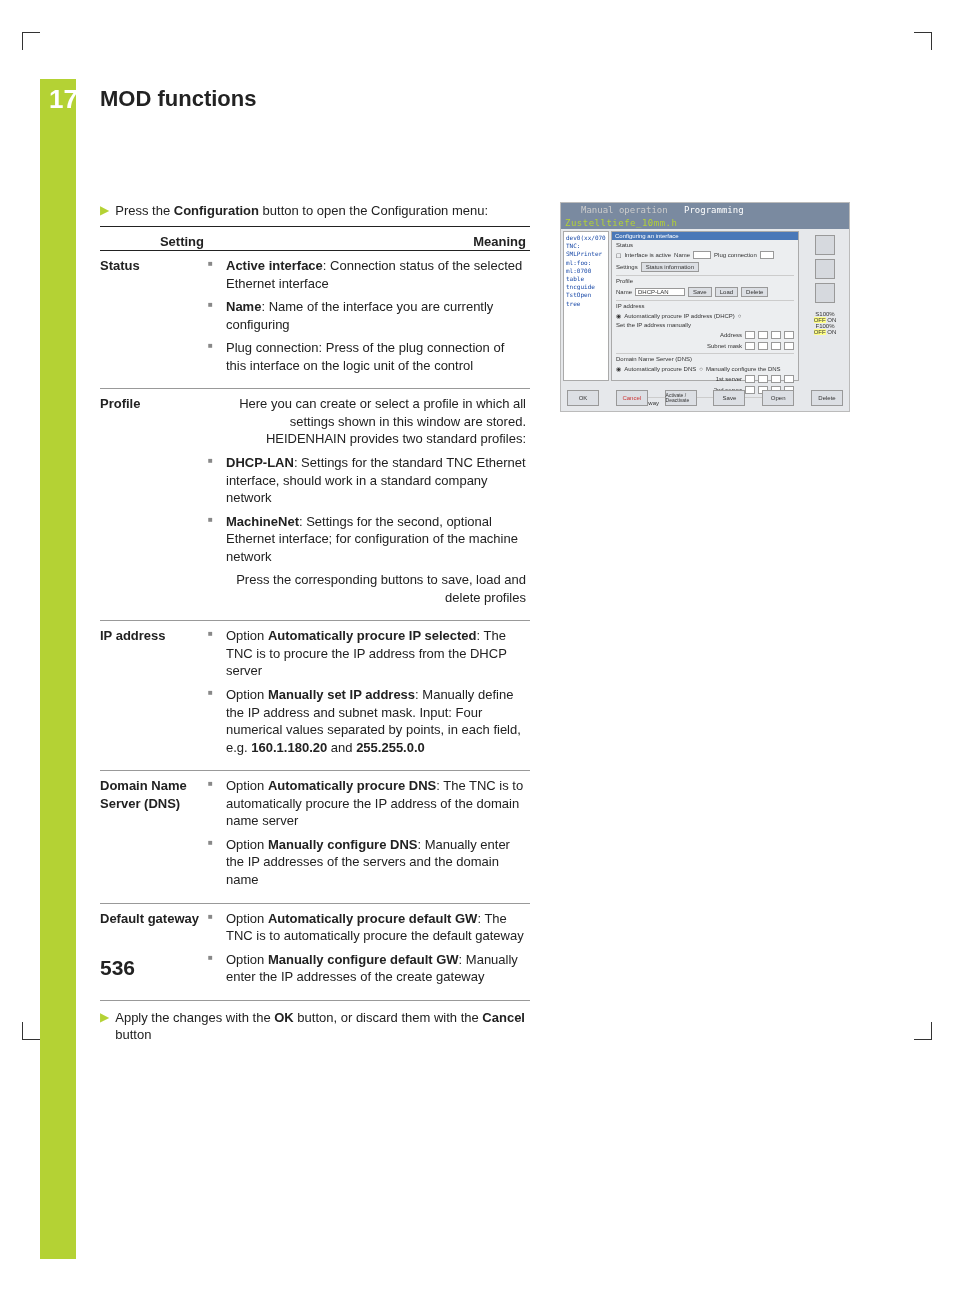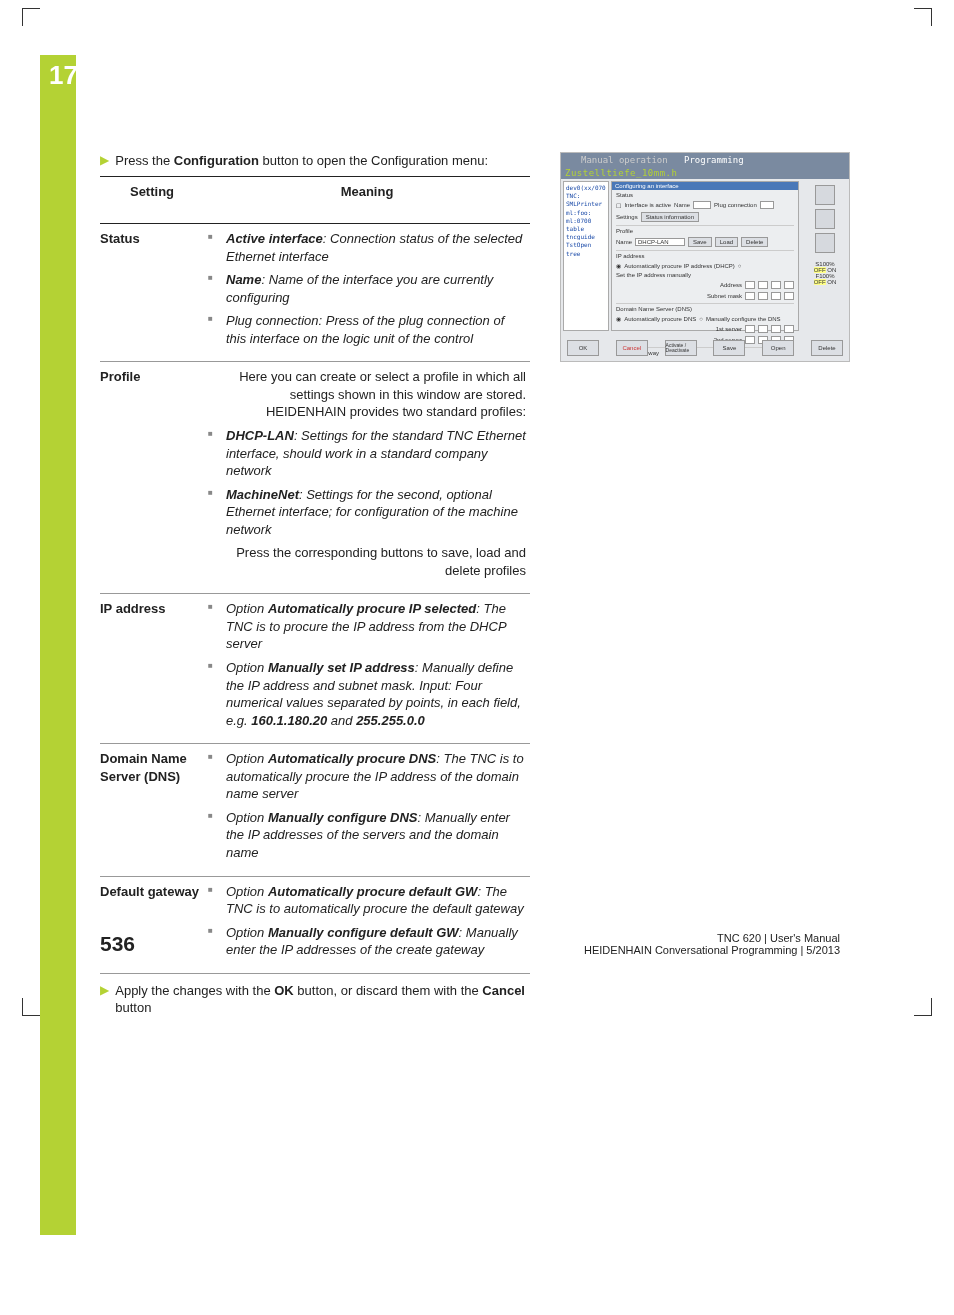--- a/index.html
+++ b/index.html
@@ -1,39 +1,39 @@
 <!DOCTYPE html>
 <html><head>
 <meta charset="utf-8">
 <style>
   * { box-sizing: border-box; margin: 0; padding: 0; }
   html, body { width: 954px; height: 1315px; font-family: Arial, Helvetica, sans-serif; background: #fff; color: #222; }
-  .page { position: relative; width: 954px; height: 1024px; padding: 0; }
+  .page { position: relative; width: 954px; height: 1024px; padding: 0; margin-top: 24px; }
   .crop-tl, .crop-tr, .crop-bl, .crop-br { position: absolute; width: 18px; height: 18px; }
   .crop-tl { top: 8px; left: 22px; border-left: 1px solid #333; border-top: 1px solid #333; }
   .crop-tr { top: 8px; right: 22px; border-right: 1px solid #333; border-top: 1px solid #333; }
   .crop-bl { bottom: 8px; left: 22px; border-left: 1px solid #333; border-bottom: 1px solid #333; }
   .crop-br { bottom: 8px; right: 22px; border-right: 1px solid #333; border-bottom: 1px solid #333; }
   .sidebar { position: absolute; left: 40px; top: 55px; width: 36px; height: 1180px; background: #b4d234; }
   .chapnum { position: absolute; left: 40px; top: 60px; width: 42px; text-align: right; font-size: 26px; font-weight: bold; color: #fff; padding-right: 4px; }
   .content { position: absolute; left: 100px; top: 62px; width: 760px; }
   .title { font-size: 22px; font-weight: bold; color: #222; margin-bottom: 6px; }
   .subtitle { font-size: 20px; color: #6a6a6a; }
   .subtitle .secnum { color: #b4d234; font-weight: bold; margin-right: 14px; }
   .body { margin-top: 90px; display: flex; gap: 30px; align-items: flex-start; }
   .leftcol { width: 430px; font-size: 13px; line-height: 1.35; }
   .rightcol { width: 290px; }
   .arrow { color: #b4d234; font-size: 12px; margin-right: 6px; }
   .intro { display: flex; margin-bottom: 6px; }
   .intro .txt { flex: 1; }
   table.settings { width: 100%; border-collapse: collapse; font-size: 13px; }
-  table.settings th { text-align: center; font-weight: bold; padding: 6px 4px 23px 0; border-top: 1.5px solid #222; border-bottom: 1px solid #222; }
+  table.settings th { text-align: right; font-weight: bold; padding: 6px 4px 0 0; border-top: 1.5px solid #222; border-bottom: 1px solid #222; }
   table.settings td { vertical-align: top; padding: 6px 4px 8px 0; border-bottom: 1px solid #999; }
   table.settings td.label { width: 108px; font-weight: bold; }
-  ul.bullets { list-style: none; padding: 0; margin: 0; font-style: italic; }
+  ul.bullets { list-style: none; padding: 0; margin: 0; }
   ul.bullets > li { position: relative; padding-left: 18px; margin-bottom: 6px; }
   ul.bullets > li::before { content: "■"; position: absolute; left: 0; top: 2px; font-size: 8px; color: #888; }
   .para { margin-bottom: 6px; text-align: right; }
   .outro { display: flex; margin-top: 8px; }
   .footer { position: absolute; left: 100px; bottom: 68px; width: 740px; display: flex; justify-content: space-between; align-items: flex-end; font-size: 11px; }
   .footer .pagenum { font-size: 21px; font-weight: bold; }
   .footer .right { text-align: right; color: #222; }
   .screenshot { width: 290px; height: 210px; border: 1px solid #bbb; background: #e6e8eb; position: relative; font-size: 6px; color: #333; overflow: hidden; }
   .sshdr { background: #7a8aa0; color: #fff; padding: 2px 20px; font-family: monospace; font-size: 9px; }
   .sshdr2 { background: #7a8aa0; color: #b4d234; padding: 1px 4px; font-family: monospace; font-size: 9px; letter-spacing: 0.5px; }
@@ -57,20 +57,21 @@
 <div class="page">
   <div class="crop-tl"></div>
   <div class="crop-tr"></div>
   <div class="crop-bl"></div>
   <div class="crop-br"></div>
 
   <div class="sidebar"></div>
   <div class="chapnum">17</div>
 
   <div class="content">
+    <div class="title">MOD functions</div>
 
     <div class="body">
       <div class="leftcol">
 
         <div class="intro">
           <span class="arrow">▶</span>
           <span class="txt">
             <span>Press the </span><b>Configuration</b><span> button to open the Configuration menu:</span>
           </span>
         </div>
@@ -256,18 +257,14 @@
             <div class="ssfbtn">Open</div>
             <div class="ssfbtn">Delete</div>
           </div>
         </div>
       </div>
     </div>
   </div>
 
   <div class="footer">
     <div class="pagenum">536</div>
-    <div class="right">
-      <div>TNC 620 | User's Manual</div>
-      <div>HEIDENHAIN Conversational Programming | 5/2013</div>
-    </div>
   </div>
 </div>
 
 </body></html>

